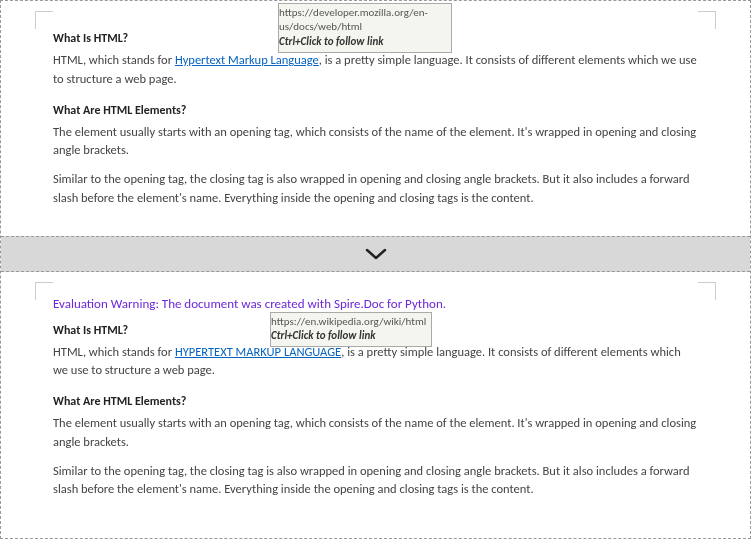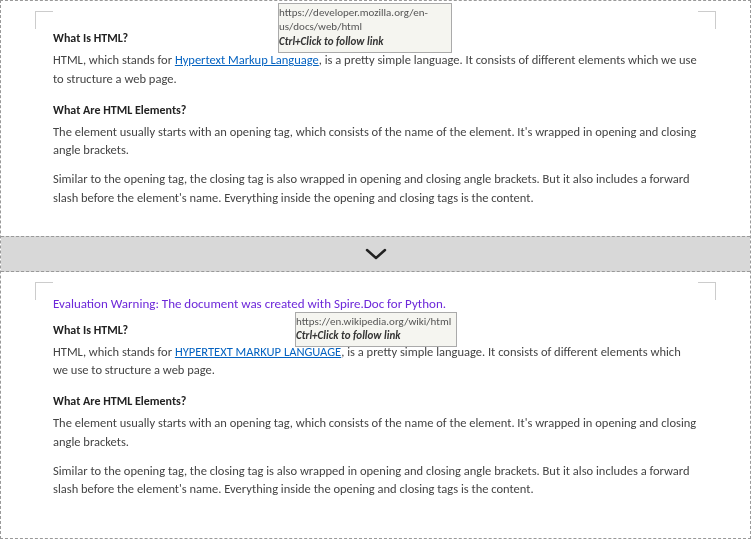--- a/index.html
+++ b/index.html
@@ -108,21 +108,21 @@
     <svg width="22" height="14" viewBox="0 0 22 14">
         <path d="M2 3 L11 11 L20 3" stroke="#222" stroke-width="2.5" fill="none" stroke-linecap="round" stroke-linejoin="round"></path>
       </svg>
   </span>
 </div>
 
 <div class="page">
   <div class="corner tl"></div>
   <div class="corner tr"></div>
 
-  <div class="tooltip" style="top:40px; left:294px;">
+  <div class="tooltip" style="top:40px; left:269px;">
     <div>https://en.wikipedia.org/wiki/html</div>
     <div class="tt-bold">Ctrl+Click to follow link</div>
   </div>
 
   <div class="warning">Evaluation Warning: The document was created with Spire.Doc for Python.</div>
 
   <div class="heading" style="margin-top:8px;">What Is HTML?</div>
 
   <div class="para">
     <span>HTML, which stands for </span><a class="link" href="#">HYPERTEXT MARKUP LANGUAGE</a><span>, is a pretty simple language. It consists of different elements which we use to structure a web page.</span>

